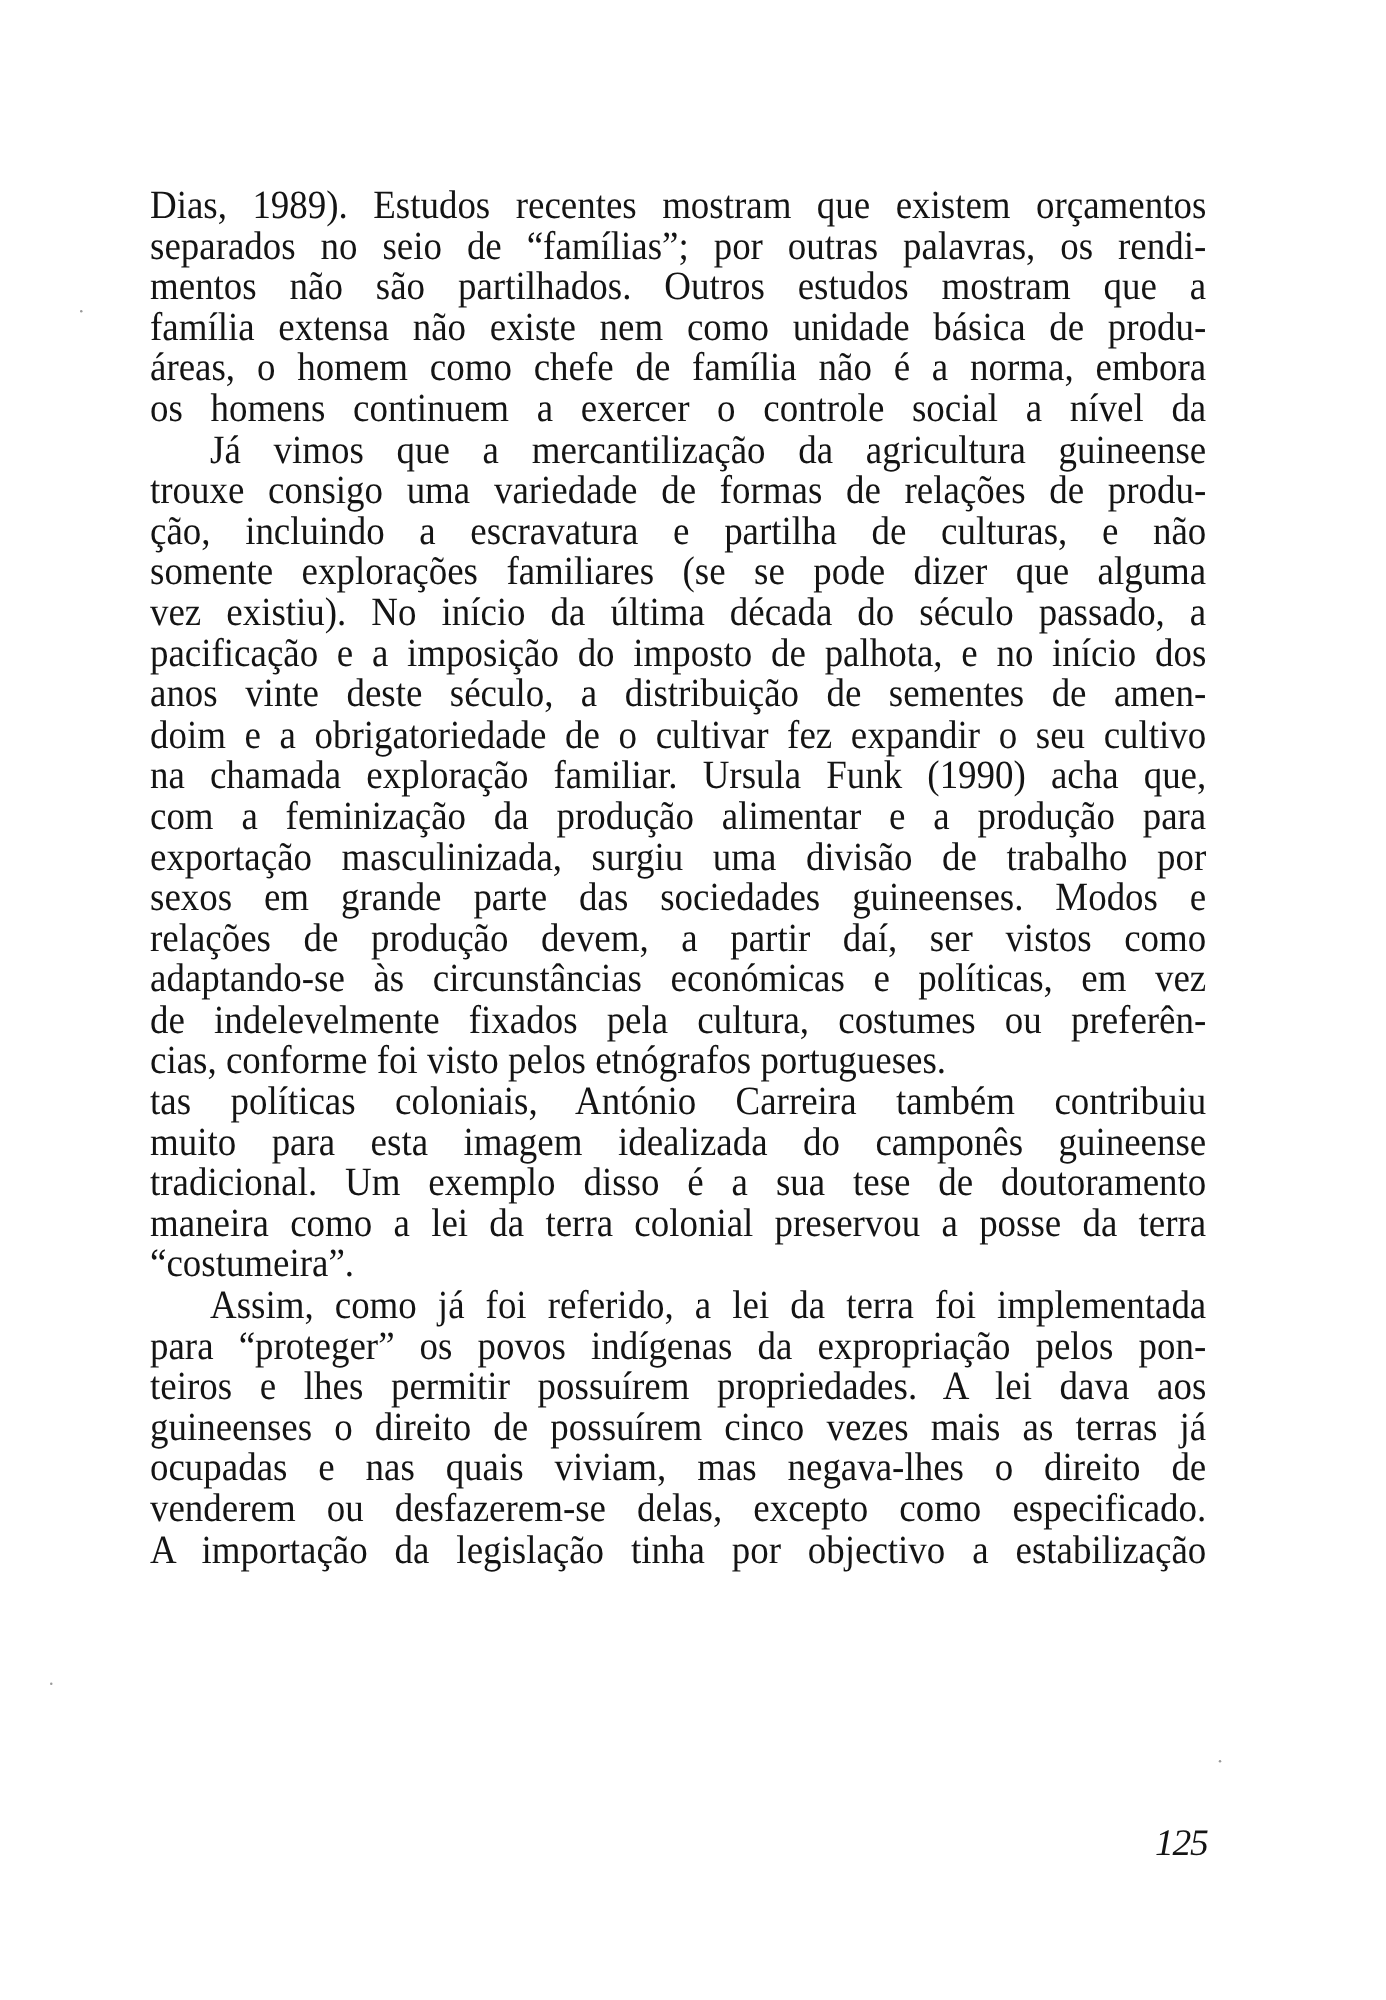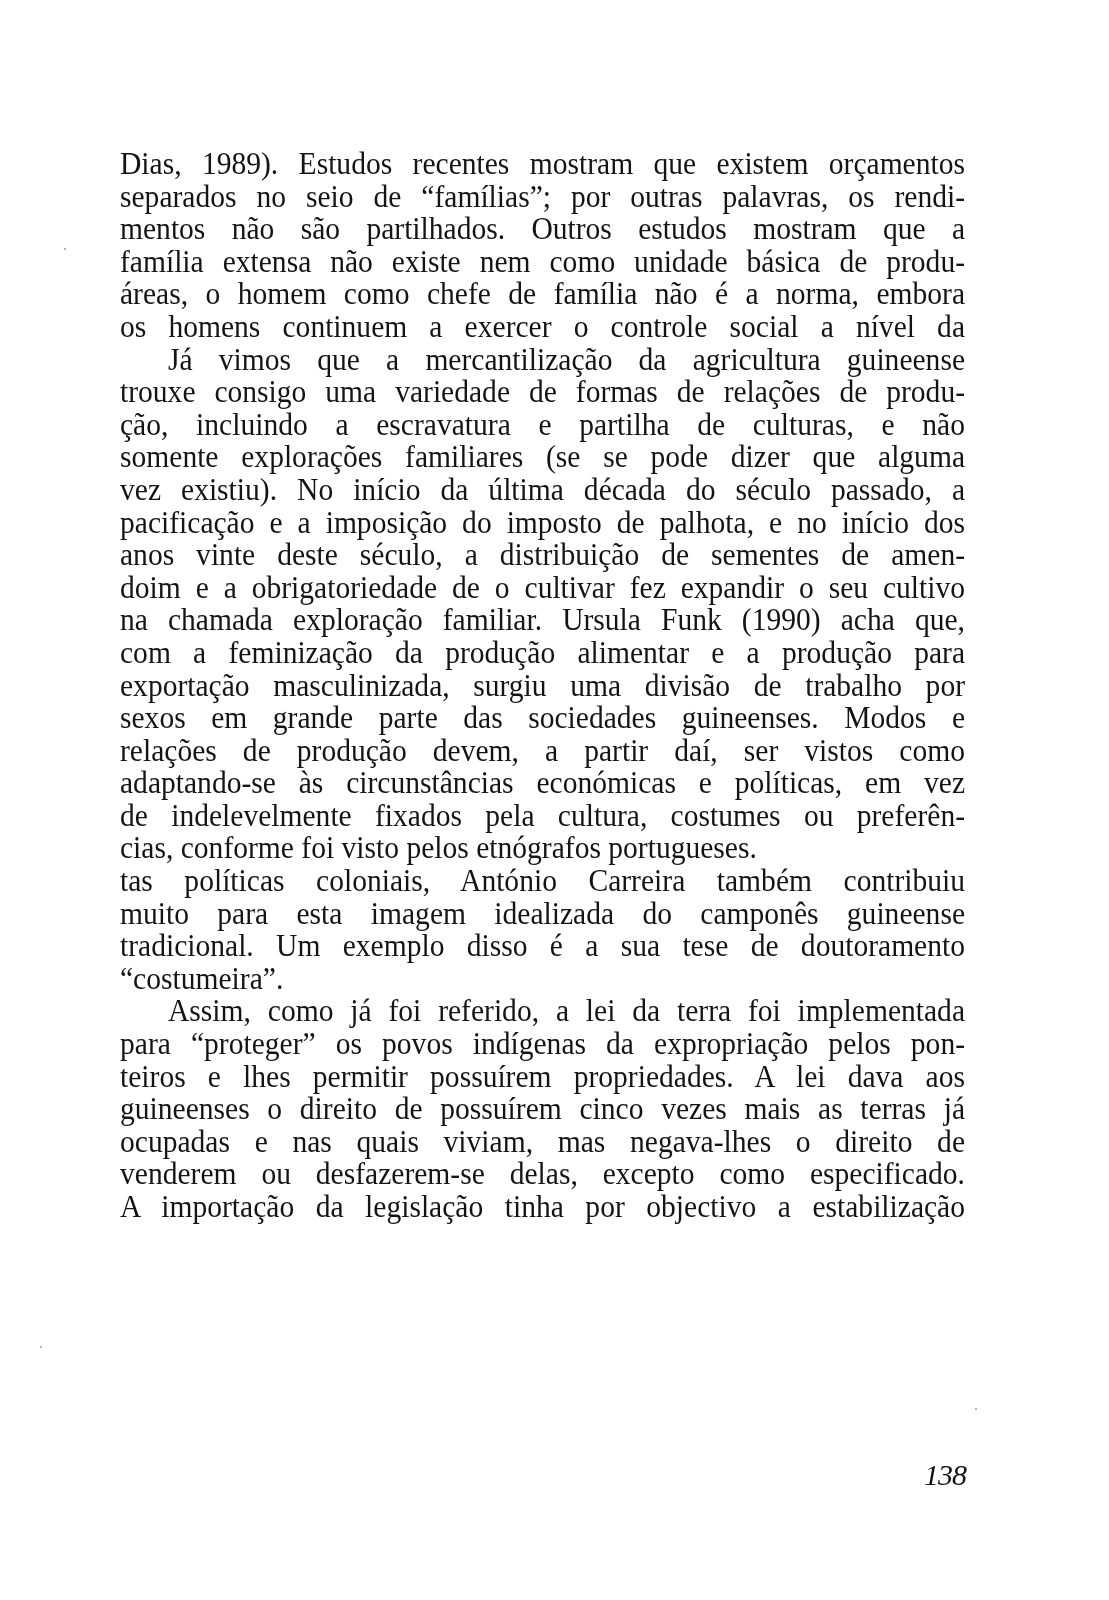--- a/index.html
+++ b/index.html
@@ -147,20 +147,23 @@
       <div>
         <div class="line">
           <span class="line-inner">tas políticas coloniais, António Carreira também contribuiu</span>
         </div>
         <div class="line">
           <span class="line-inner">muito para esta imagem idealizada do camponês guineense</span>
         </div>
         <div class="line">
           <span class="line-inner">tradicional. Um exemplo disso é a sua tese de doutoramento</span>
         </div>
+        <div class="line">
+          <span class="line-inner">maneira como a lei da terra colonial preservou a posse da terra</span>
+        </div>
         <div class="line last">
           <span class="line-inner">“costumeira”.</span>
         </div>
       </div>
       <div>
         <div class="line indent">
           <span class="line-inner">Assim, como já foi referido, a lei da terra foi implementada</span>
         </div>
         <div class="line">
           <span class="line-inner">para “proteger” os povos indígenas da expropriação pelos pon-</span>
@@ -175,18 +178,18 @@
           <span class="line-inner">ocupadas e nas quais viviam, mas negava-lhes o direito de</span>
         </div>
         <div class="line">
           <span class="line-inner">venderem ou desfazerem-se delas, excepto como especificado.</span>
         </div>
         <div class="line">
           <span class="line-inner">A importação da legislação tinha por objectivo a estabilização</span>
         </div>
       </div>
     </div>
-  <div class="page-number">138</div>
+  <div class="page-number">125</div>
 
   <div class="speck" style="left:64px; top:248px;"></div>
   <div class="speck" style="left:40px; top:1346px;"></div>
   <div class="speck" style="left:975px; top:1408px;"></div>
 </div>
 
 </body></html>

